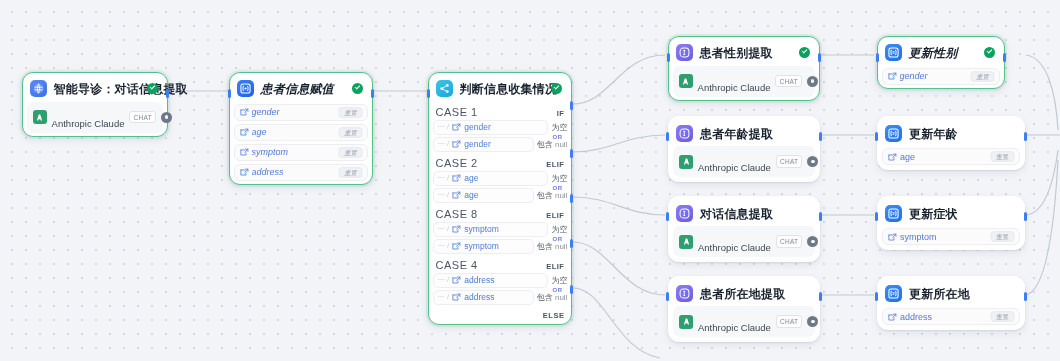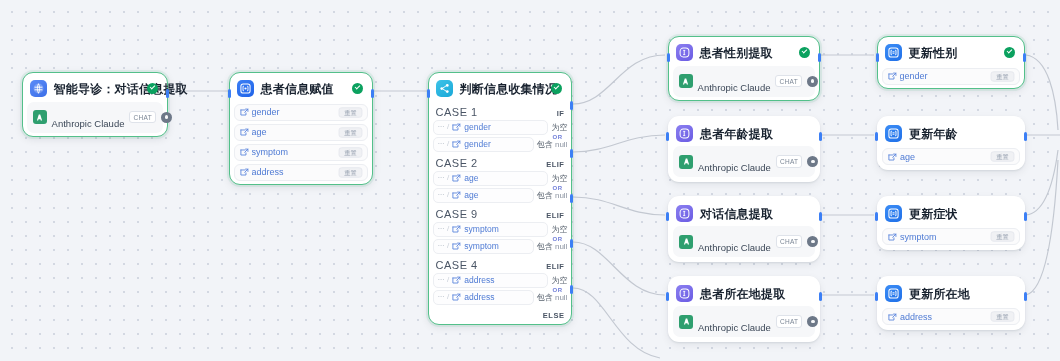--- a/index.html
+++ b/index.html
@@ -297,21 +297,21 @@
           <path d="M2.1 8.4 4.2 1.6h1.6l2.1 6.8H6.4L6 7H3.9l-.4 1.4Z" fill="#ffffff"></path>
         </svg>
       </span>
       <span class="model-name">Anthropic Claude</span>
       <span class="chat-pill">CHAT</span>
       <span class="gear"></span>
     </div>
     <span class="port" style="right:-2px; top:16px;"></span>
   </div>
 
-  <div class="node sel" style="left:229px; top:72px; width:144px;">
+  <div class="node sel" style="left:229px; top:72px; width:144px;font-style:italic;">
     <div class="node-head">
       <span class="nicon ic-assign">
         <svg width="11" height="11" viewBox="0 0 12 12">
           <rect x="1" y="1" width="10" height="10" rx="2.4" fill="none" stroke="#fff" stroke-width="1.1"></rect>
           <path d="M4.2 3.6h-.9v4.8h.9M7.8 3.6h.9v4.8h-.9" stroke="#fff" stroke-width="1" fill="none"></path>
           <circle cx="6" cy="6" r="1.2" fill="#fff"></circle>
         </svg>
       </span>
       <span class="node-title-wrap">
         <span class="node-title">患者信息赋值</span>
@@ -450,21 +450,21 @@
           </svg>
           <span class="cond-var">age</span>
         </div>
         <span class="cond-op"><span>包含</span> <span class="nullv">null</span></span>
       </div>
       <span class="or-tag" style="top:28px;">OR</span>
     </div>
 
     <div class="case-group">
       <div class="case-label">
-        <span class="case-name">CASE 9</span>
+        <span class="case-name">CASE 8</span>
         <span class="case-kw">ELIF</span>
       </div>
       <div class="cond-row">
         <div class="cond-box">
           <span class="dots">···</span>
           <span class="slash">/</span>
           <svg width="9" height="9" viewBox="0 0 10 10">
             <path d="M1 2.2h4.4M1 2.2v5.6h5.6V5.4" stroke="#5b86dd" stroke-width="1" fill="none" stroke-linecap="round"></path>
             <path d="M6.2 1.2h2.6v2.6" stroke="#5b86dd" stroke-width="1" fill="none" stroke-linecap="round"></path>
             <path d="M5.2 4.8 8.8 1.2" stroke="#5b86dd" stroke-width="1" stroke-linecap="round"></path>
@@ -633,21 +633,21 @@
           </svg>
       </span>
       <span class="model-name">Anthropic Claude</span>
       <span class="chat-pill">CHAT</span>
       <span class="gear"></span>
     </div>
     <span class="port" style="left:-2px; top:16px;"></span>
     <span class="port" style="right:-2px; top:16px;"></span>
   </div>
 
-  <div class="node sel" style="left:877px; top:36px; width:148px;">
+  <div class="node sel" style="left:877px; top:36px; width:128px;font-style:italic;">
     <div class="node-head">
       <span class="nicon ic-update">
         <svg width="11" height="11" viewBox="0 0 12 12">
           <rect x="1" y="1" width="10" height="10" rx="2.4" fill="none" stroke="#fff" stroke-width="1.1"></rect>
           <path d="M4.2 3.6h-.9v4.8h.9M7.8 3.6h.9v4.8h-.9" stroke="#fff" stroke-width="1" fill="none"></path>
           <path d="M4.9 5.2h2.2M4.9 6.8h2.2" stroke="#fff" stroke-width="1"></path>
         </svg>
       </span>
       <span class="node-title-wrap">
         <span class="node-title">更新性别</span>

